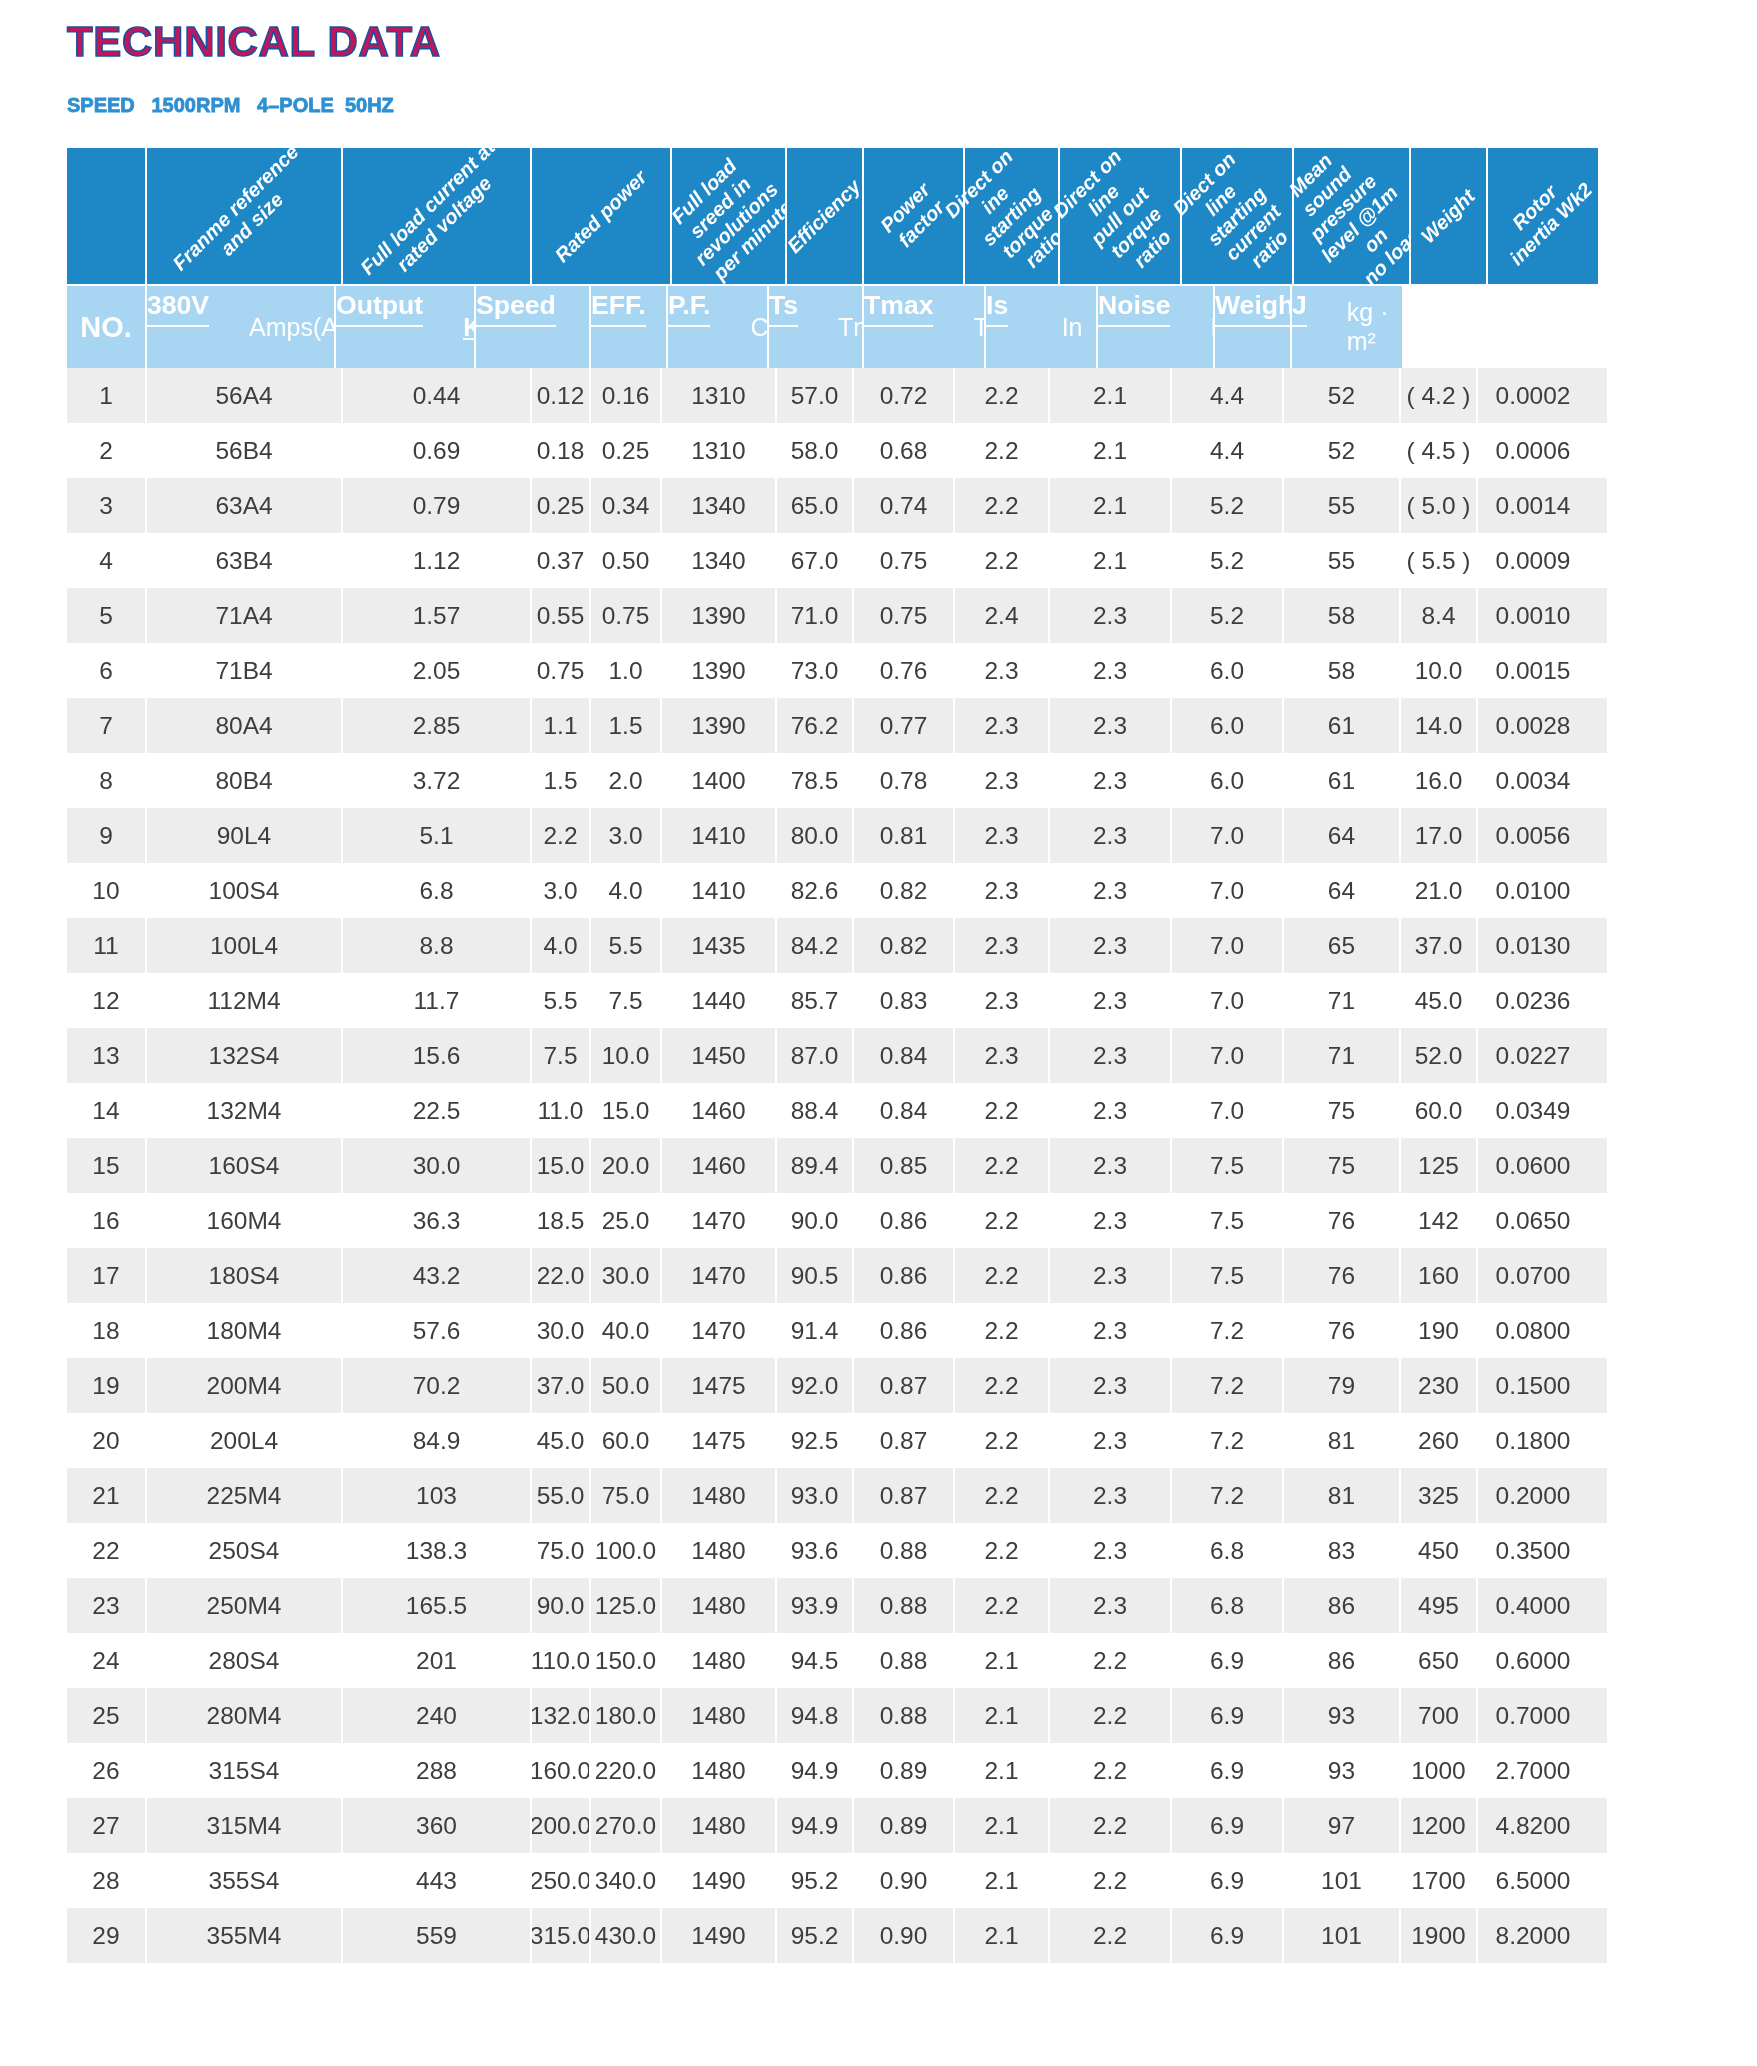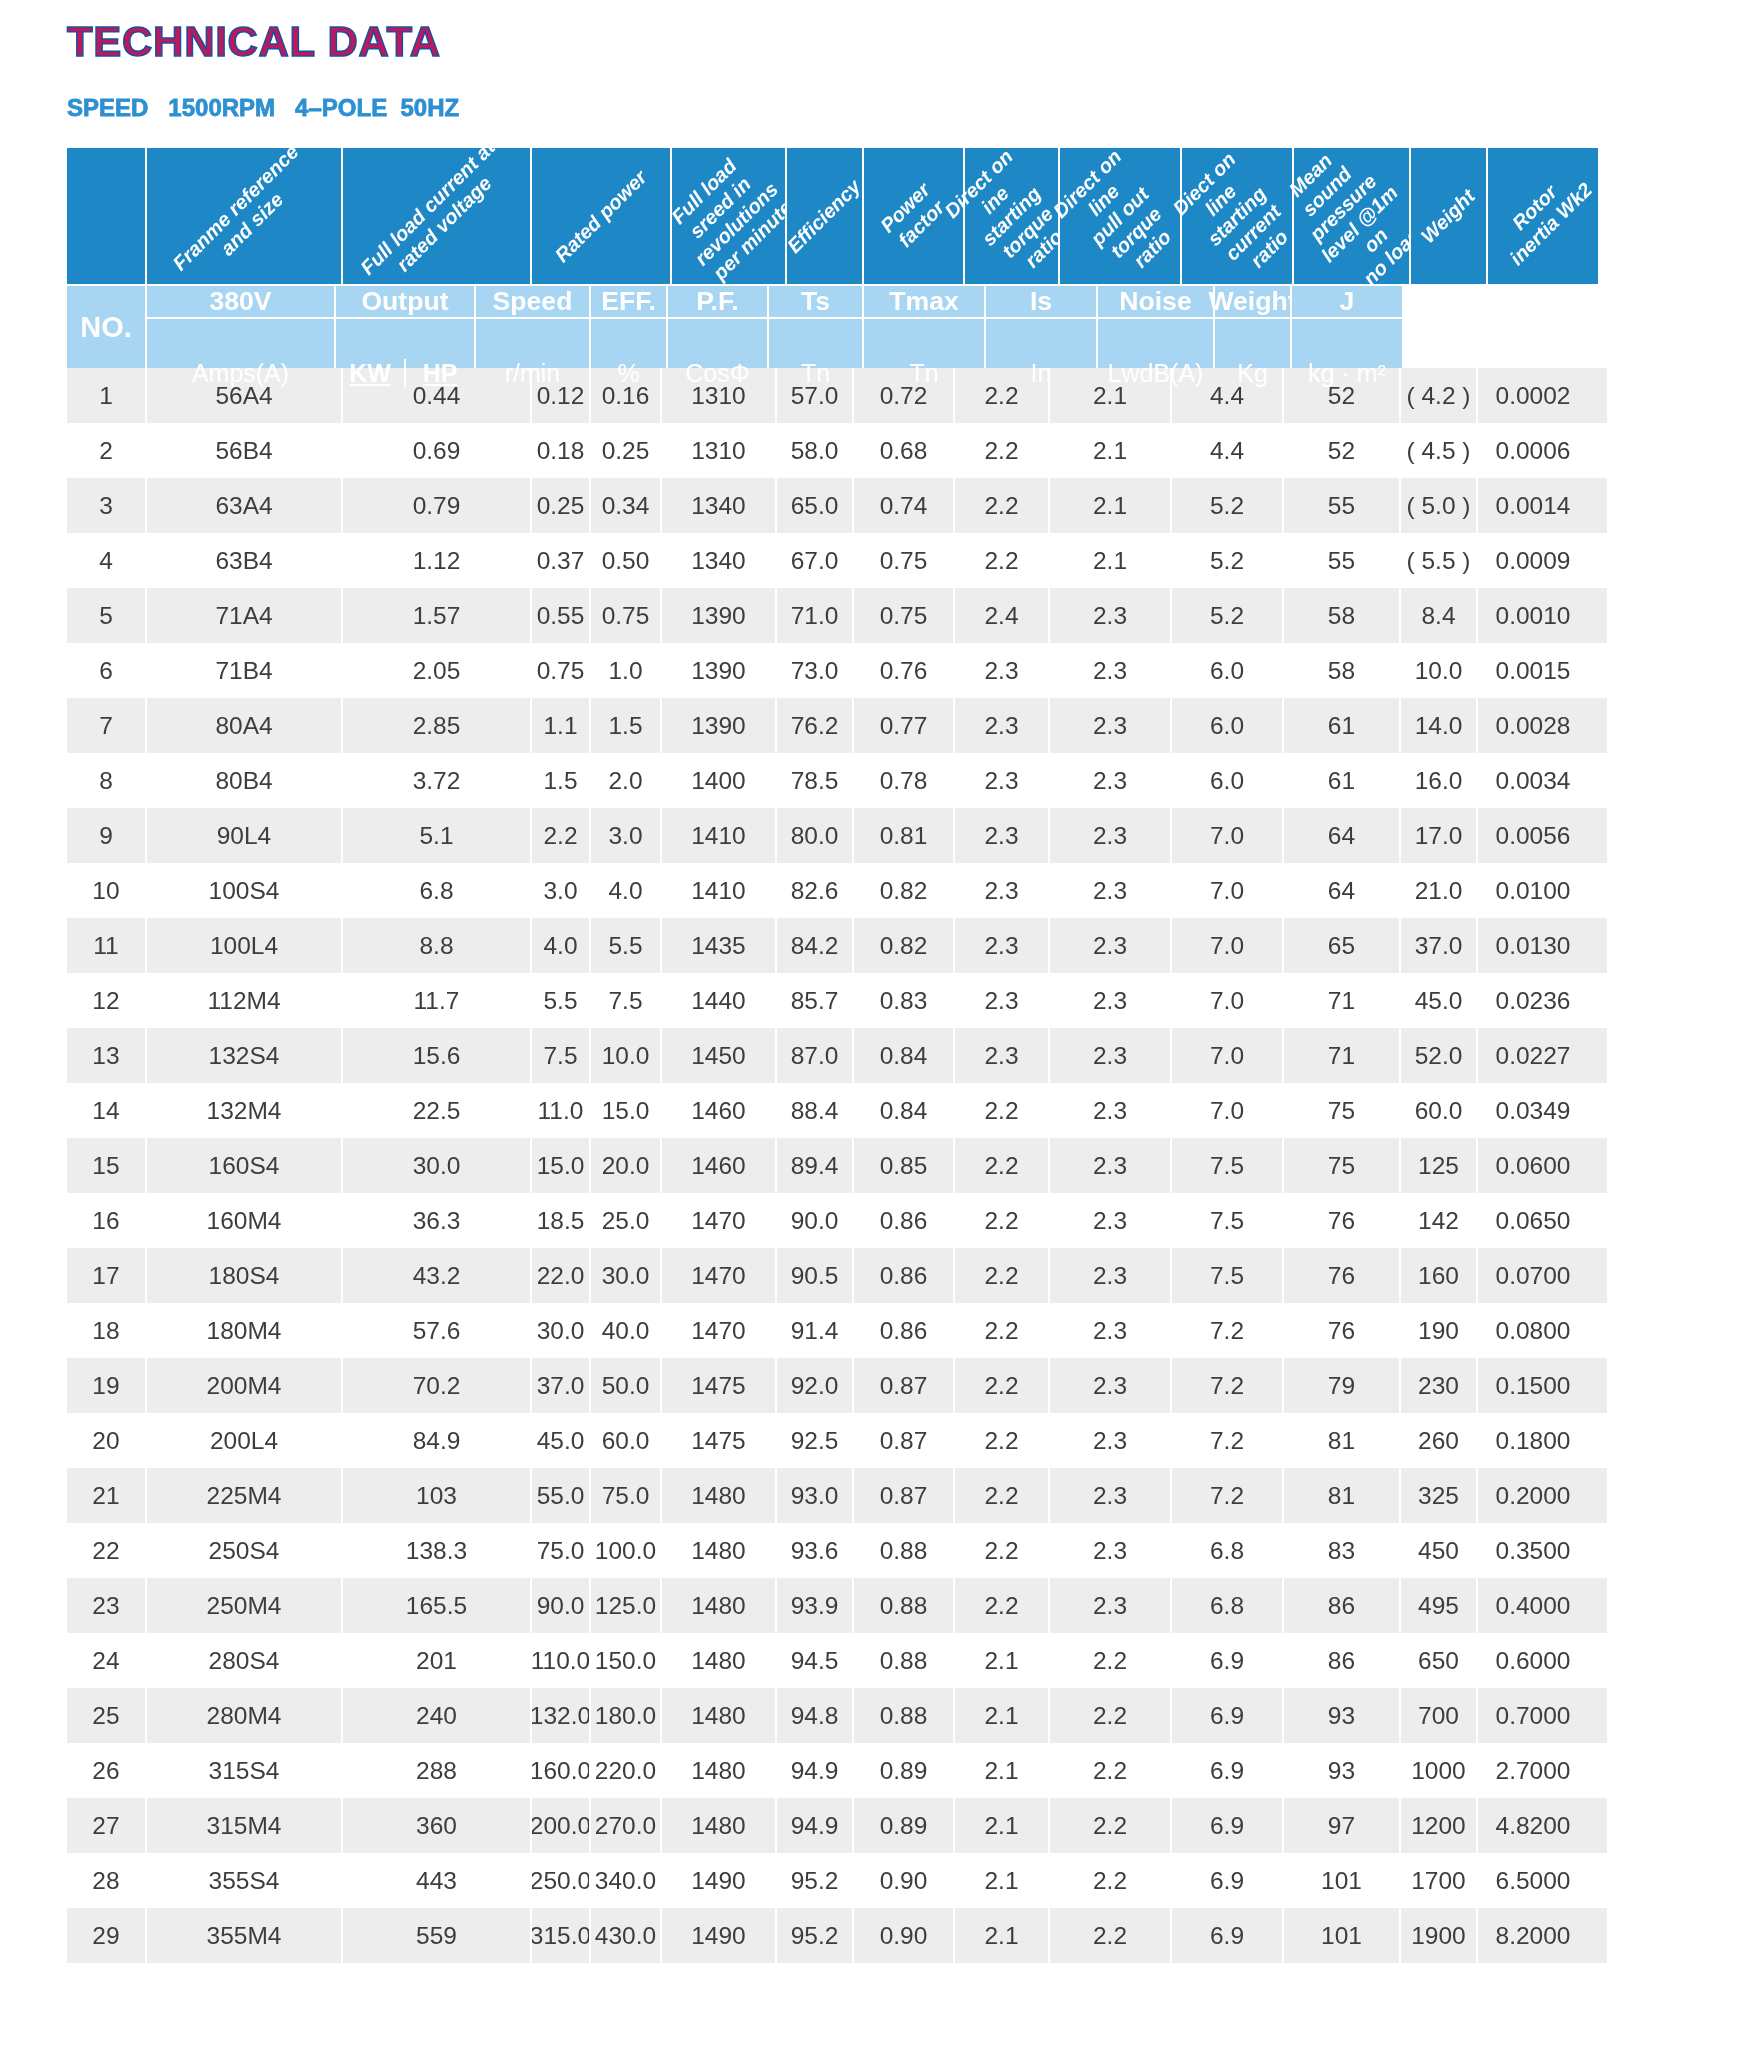--- a/index.html
+++ b/index.html
@@ -6,21 +6,21 @@
   body { font-family:"Liberation Sans", sans-serif; background:#ffffff; }
   .page { position:relative; width:1757px; height:2066px; background:#ffffff; overflow:hidden; }
 
   .title {
     position:absolute; left:67px; top:18px;
     font-size:42px; font-weight:700; letter-spacing:0.7px;
     color:#be185d; -webkit-text-stroke:1.5px #17509e;
   }
   .subtitle {
     position:absolute; left:67px; top:94px;
-    font-size:24px; font-weight:700; white-space:pre;
+    font-size:20px; font-weight:700; white-space:pre;
     color:#2e90d1; -webkit-text-stroke:0.8px #2e90d1;
   }
 
   .mtable { position:absolute; left:67px; top:148px; width:1540px; }
 
   
   .w-no{width:80px}.w-type{width:196px}.w-amps{width:189px}
   .w-kw{width:59px}.w-hp{width:71px}.w-out{width:140px}
   .w-speed{width:115px}.w-eff{width:77px}.w-pf{width:101px}
   .w-ts{width:95px}.w-tmax{width:122px}.w-is{width:112px}
@@ -38,21 +38,21 @@
     color:#fff; font-weight:700; font-style:italic;
     font-size:20px; line-height:1.15; text-align:center; white-space:pre-line;
   }
 
   
   .sub-row { display:flex; height:82px; }
   .sub-cell { background:#a7d5f2; border-right:2.8px solid #fff; color:#fff; }
   .sub-cell:last-child { border-right:none; }
   .sub-merged { display:flex; align-items:center; justify-content:center;
     font-size:29px; font-weight:700; }
-  .sub2 { display:flex; flex-direction:column;gap:40px; }
+  .sub2 { display:flex; flex-direction:row;gap:40px; }
   .sub2 .top { height:41px; border-bottom:2.1px solid #fff;
     display:flex; align-items:center; justify-content:center;
     font-size:26.6px; font-weight:700; }
   .sub2 .bot { flex:1; display:flex; align-items:center; justify-content:center;
     font-size:25px; font-weight:400; }
   .out-bot { flex:1; display:flex; }
   .out-bot .half { flex:1; display:flex; align-items:center; justify-content:center;
     font-size:25px; font-weight:700;text-decoration:underline; }
   .out-bot .half:first-child { border-right:2.1px solid #fff; }
   .small-unit { font-size:23px; }

